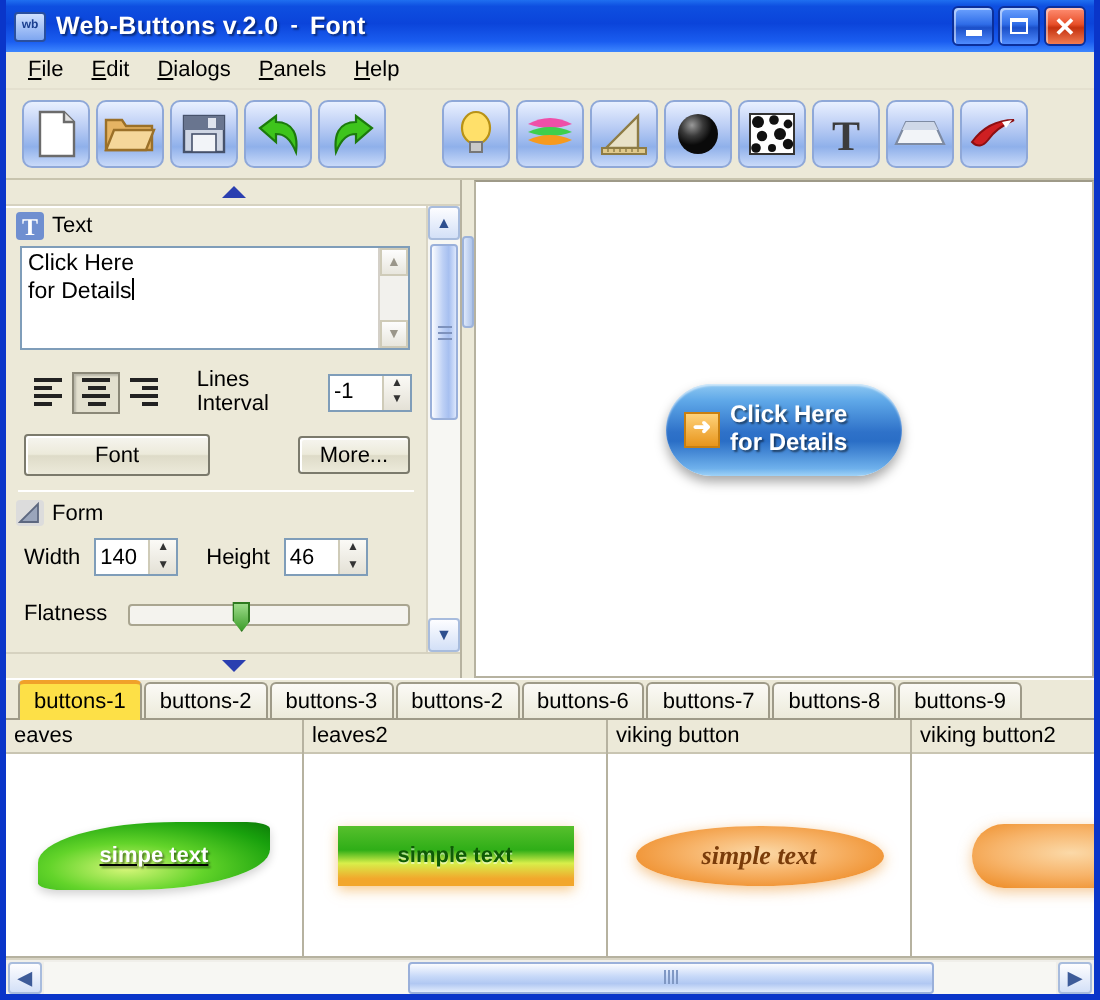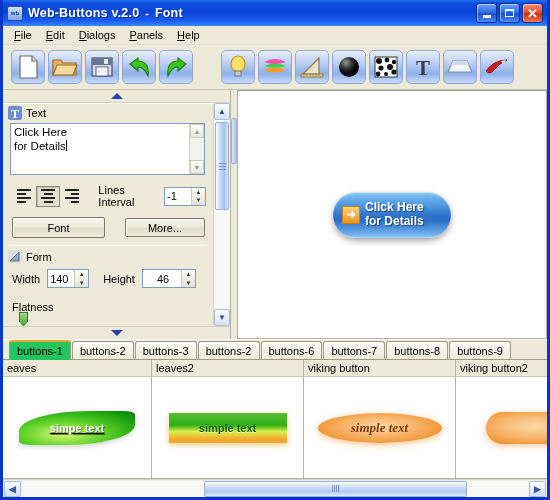--- a/index.html
+++ b/index.html
@@ -294,21 +294,21 @@
   .tab {
     height: 18px; padding: 0 7px;
     background: linear-gradient(180deg,#fbfaf6,#eceada);
     border: 1px solid #9e9a88; border-bottom: none;
     border-radius: 3px 3px 0 0;
     display: flex; align-items: center;
     font-size: 11px; color:#000; white-space: nowrap;
   }
   .tab.active {
     height: 20px;
-    background: #22c55e;
+    background: #fde047;
     border-top: 2px solid #f0a12a;
     margin-bottom: -1px;
     font-weight: normal;
   }
 
   .gallery {
     flex: 1 1 auto; display: flex; min-height: 0;
     background: #ef4444; border-bottom: 1px solid #b6b2a0;
     overflow: hidden;
   }
@@ -611,21 +611,21 @@
               <input value="-1" style="">
               <div class="spin-btns">
                 <b>▲</b>
                   <b>▼</b>
               </div>
             </div>
           </div>
 
           <div style="display:flex;align-items:center;margin:9px 8px 0 9px;">
             <div class="btn" style="width:93px;height:21px;">Font</div>
-            <div class="btn" style="width:80px;height:19px;margin-left:auto;">More...</div>
+            <div class="btn" style="width:56px;height:19px;margin-left:auto;">More...</div>
           </div>
 
           <div class="sep-line"></div>
 
           <div class="sect-head" style="margin-top:2px;">
             <span class="sect-ico">
               <svg width="14" height="13" viewBox="0 0 14 13">
                 <rect x="0" y="0" width="14" height="13" rx="2" fill="#dcdcdc"></rect>
                 <path d="M2 11 L11 2 L11 11 Z" fill="#9aa5bb" stroke="#5d6880" stroke-width=".9"></path>
               </svg>
@@ -636,30 +636,30 @@
           <div style="display:flex;align-items:center;margin:4px 8px 0 9px;">
             <span class="lbl">Width</span>
             <div class="spin" style="margin-left:7px;">
               <input value="140" style="">
               <div class="spin-btns">
                   <b>▲</b>
                   <b>▼</b>
                 </div>
             </div>
             <span class="lbl" style="margin-left:14px;">Height</span>
-            <div class="spin" style="margin-left:7px;padding-left:12px;">
+            <div class="spin" style="margin-left:7px;">
               <input value="46" style="">
               <div class="spin-btns">
                   <b>▲</b>
                   <b>▼</b>
                 </div>
             </div>
           </div>
 
-          <div style="display:flex;align-items:flex-start;margin:13px 8px 0 9px;flex-direction:column;">
+          <div style="display:flex;align-items:flex-end;margin:13px 8px 0 9px;">
             <span class="lbl">Flatness</span>
             <div class="slider-track" style="flex:1 1 auto;margin-left:10px;">
               <div class="slider-thumb" id="flatnessThumb" style="left: calc(40% - 4px);"></div>
             </div>
           </div>
 
         </div>
 
         <div class="vscroll">
           <div class="vs-btn">▲</div>

